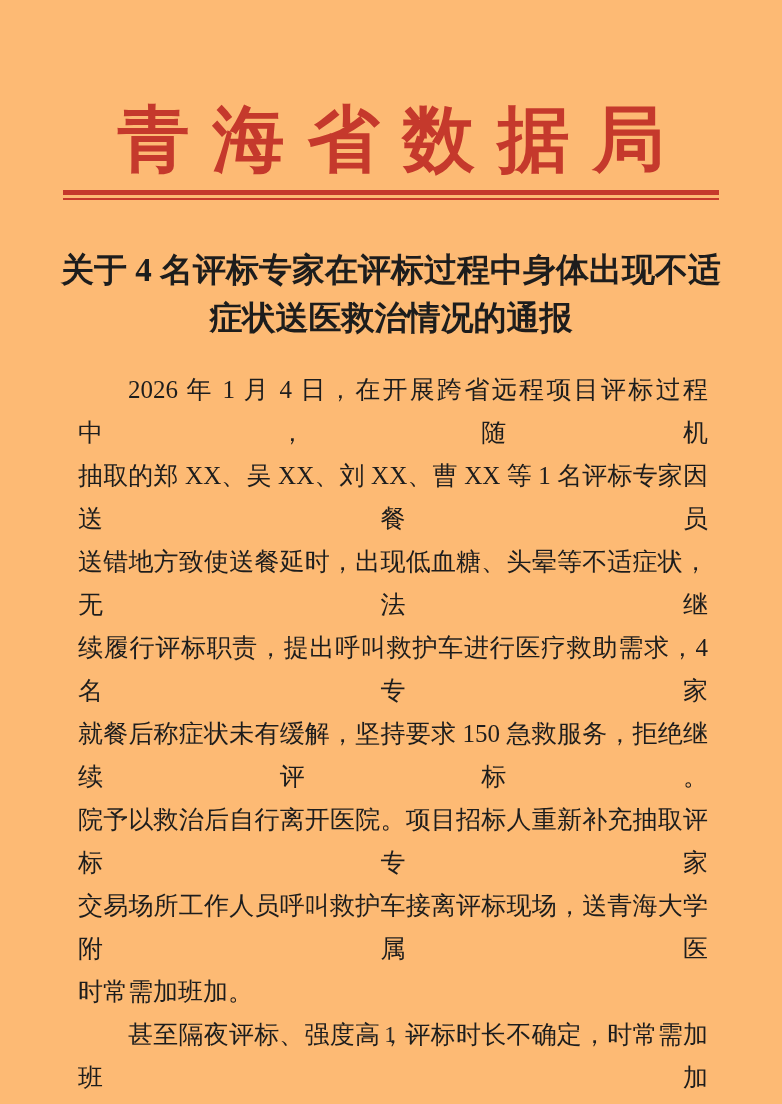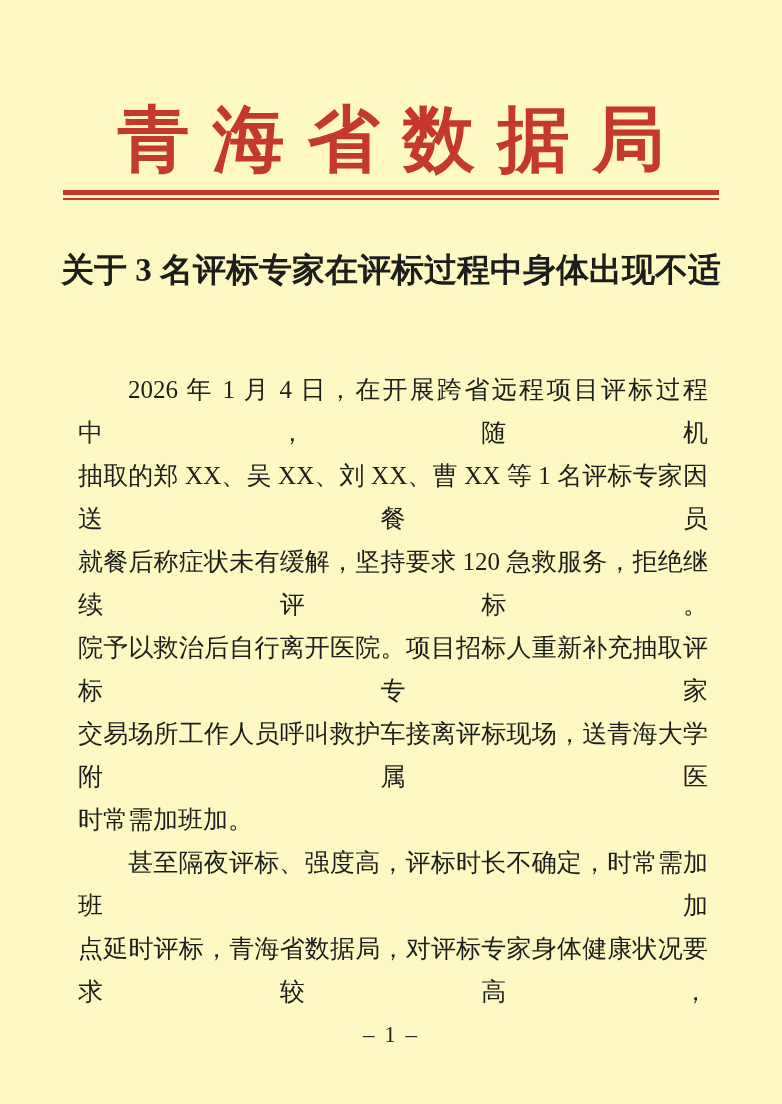--- a/index.html
+++ b/index.html
@@ -4,21 +4,21 @@
 <style>
   html, body {
     margin: 0;
     padding: 0;
     background: #ffffff;
   }
   .page {
     position: relative;
     width: 782px;
     height: 1104px;
-    background: #fef9c3;
+    background: #fdba74;
     overflow: hidden;
     font-family: "Liberation Serif", "DejaVu Serif", serif;
     color: var(--ink, #1d1d1d);
   }
 
   
   .agency-name {
     position: absolute;
     top: 92px;
     left: 0;
@@ -95,27 +95,30 @@
 </head>
 <body>
 
 <div class="page">
 
   <div class="agency-name">青海省数据局</div>
 
   <div class="red-rule"></div>
 
   <div class="doc-title">
-    <div>关于 3 名评标专家在评标过程中身体出现不适</div>
+    <div>关于 4 名评标专家在评标过程中身体出现不适</div>
+    <div>症状送医救治情况的通报</div>
   </div>
 
   <div class="doc-body">
       <div class="line indent">2026 年 1 月 4 日，在开展跨省远程项目评标过程中，随机</div>
       <div class="line">抽取的郑 XX、吴 XX、刘 XX、曹 XX 等 1 名评标专家因送餐员</div>
-      <div class="line">就餐后称症状未有缓解，坚持要求 120 急救服务，拒绝继续评标。</div>
+      <div class="line">送错地方致使送餐延时，出现低血糖、头晕等不适症状，无法继</div>
+      <div class="line">续履行评标职责，提出呼叫救护车进行医疗救助需求，4 名专家</div>
+      <div class="line">就餐后称症状未有缓解，坚持要求 150 急救服务，拒绝继续评标。</div>
       <div class="line">院予以救治后自行离开医院。项目招标人重新补充抽取评标专家</div>
       <div class="line">交易场所工作人员呼叫救护车接离评标现场，送青海大学附属医</div>
       <div class="line para-end">时常需加班加。</div>
       <div class="line indent">甚至隔夜评标、强度高，评标时长不确定，时常需加班加</div>
       <div class="line">点延时评标，青海省数据局，对评标专家身体健康状况要求较高，</div>
     </div>
 
   <div class="page-number">– 1 –</div>
 
 </div>

